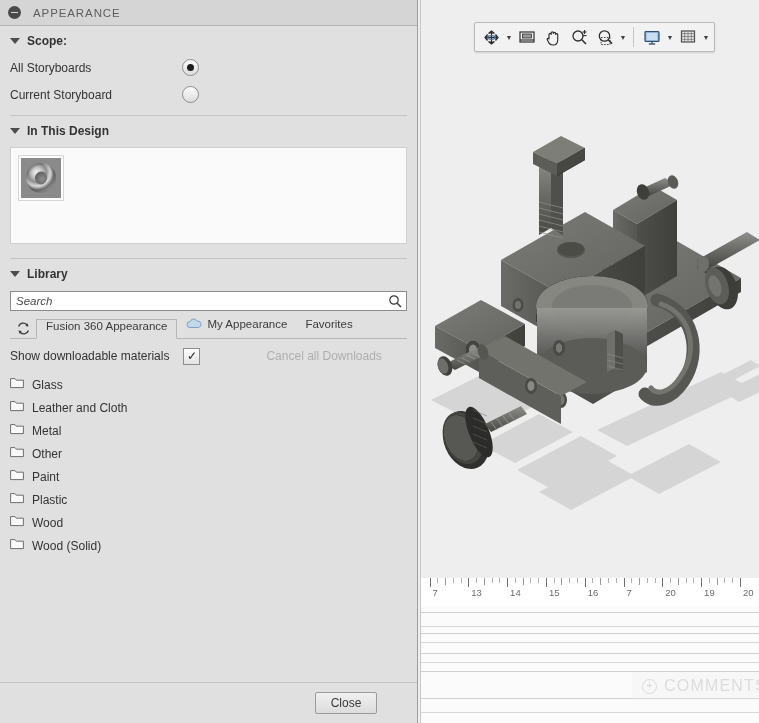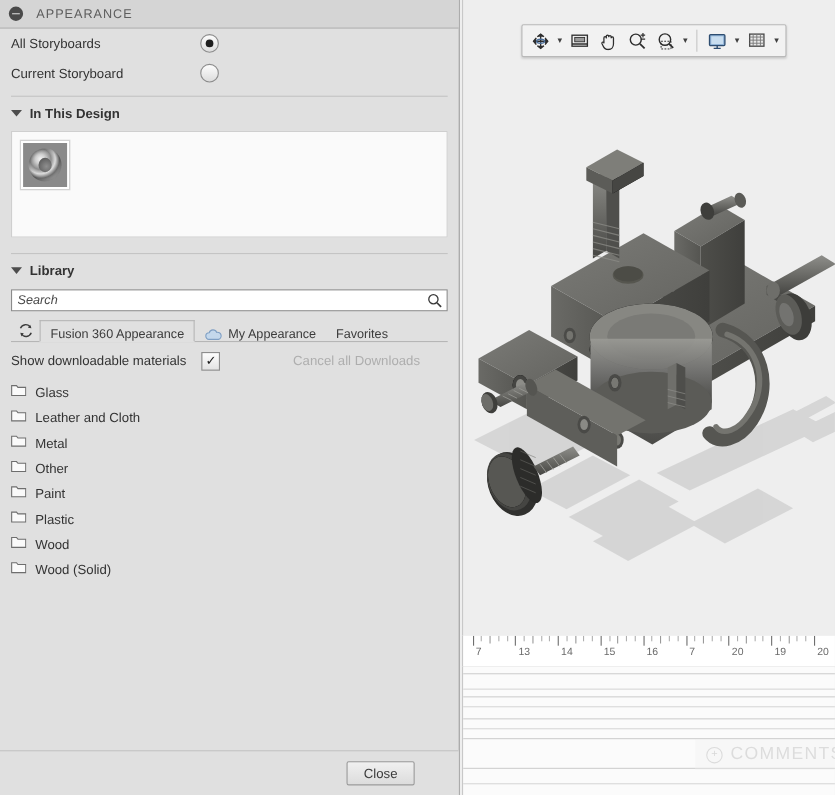--- a/index.html
+++ b/index.html
@@ -146,21 +146,21 @@
   }
   #search-input::placeholder{color:#4a4a4a;font-style:italic;opacity:1;}
   #search-icon{width:22px;display:flex;align-items:center;justify-content:center;cursor:default;}
 
   #tab-strip{
     margin:6px 10px 0 10px;height:21px;display:flex;align-items:flex-end;gap:0;
     border-bottom:1px solid #b6b6b6;position:relative;
   }
   #refresh-icon{width:26px;height:19px;display:flex;align-items:center;justify-content:center;cursor:default;}
   .tab{
-    display:flex;align-items:flex-end;gap:5px;height:20px;padding:0 9px;
+    display:flex;align-items:flex-start;gap:5px;height:20px;padding:0 9px;
     font-size:11.5px;color:#3b3b3b;cursor:default;box-sizing:border-box;
   }
   .tab.active{
     background:#e0e0e0;border:1px solid #b6b6b6;border-bottom:1px solid #e0e0e0;
     margin-bottom:-1px;
   }
   .cloud-icon{display:inline-flex;align-items:center;}
 
   #downloads-row{
     display:flex;align-items:center;height:28px;padding-left:10px;margin-top:3px;
@@ -572,20 +572,24 @@
 
 <div id="appearance-dialog">
 
   <div id="dlg-title-bar">
     <div id="collapse-icon"></div>
     <div id="dlg-title">APPEARANCE</div>
   </div>
 
   <div class="dlg-body">
 
+    <div class="section-head">
+      <span class="tri"></span>
+      <span class="txt">Scope:</span>
+    </div>
 
     <div class="radio-row">
       <span class="lbl">All Storyboards</span>
       <span class="radio on"></span>
     </div>
     <div class="radio-row">
       <span class="lbl">Current Storyboard</span>
       <span class="radio"></span>
     </div>
 

